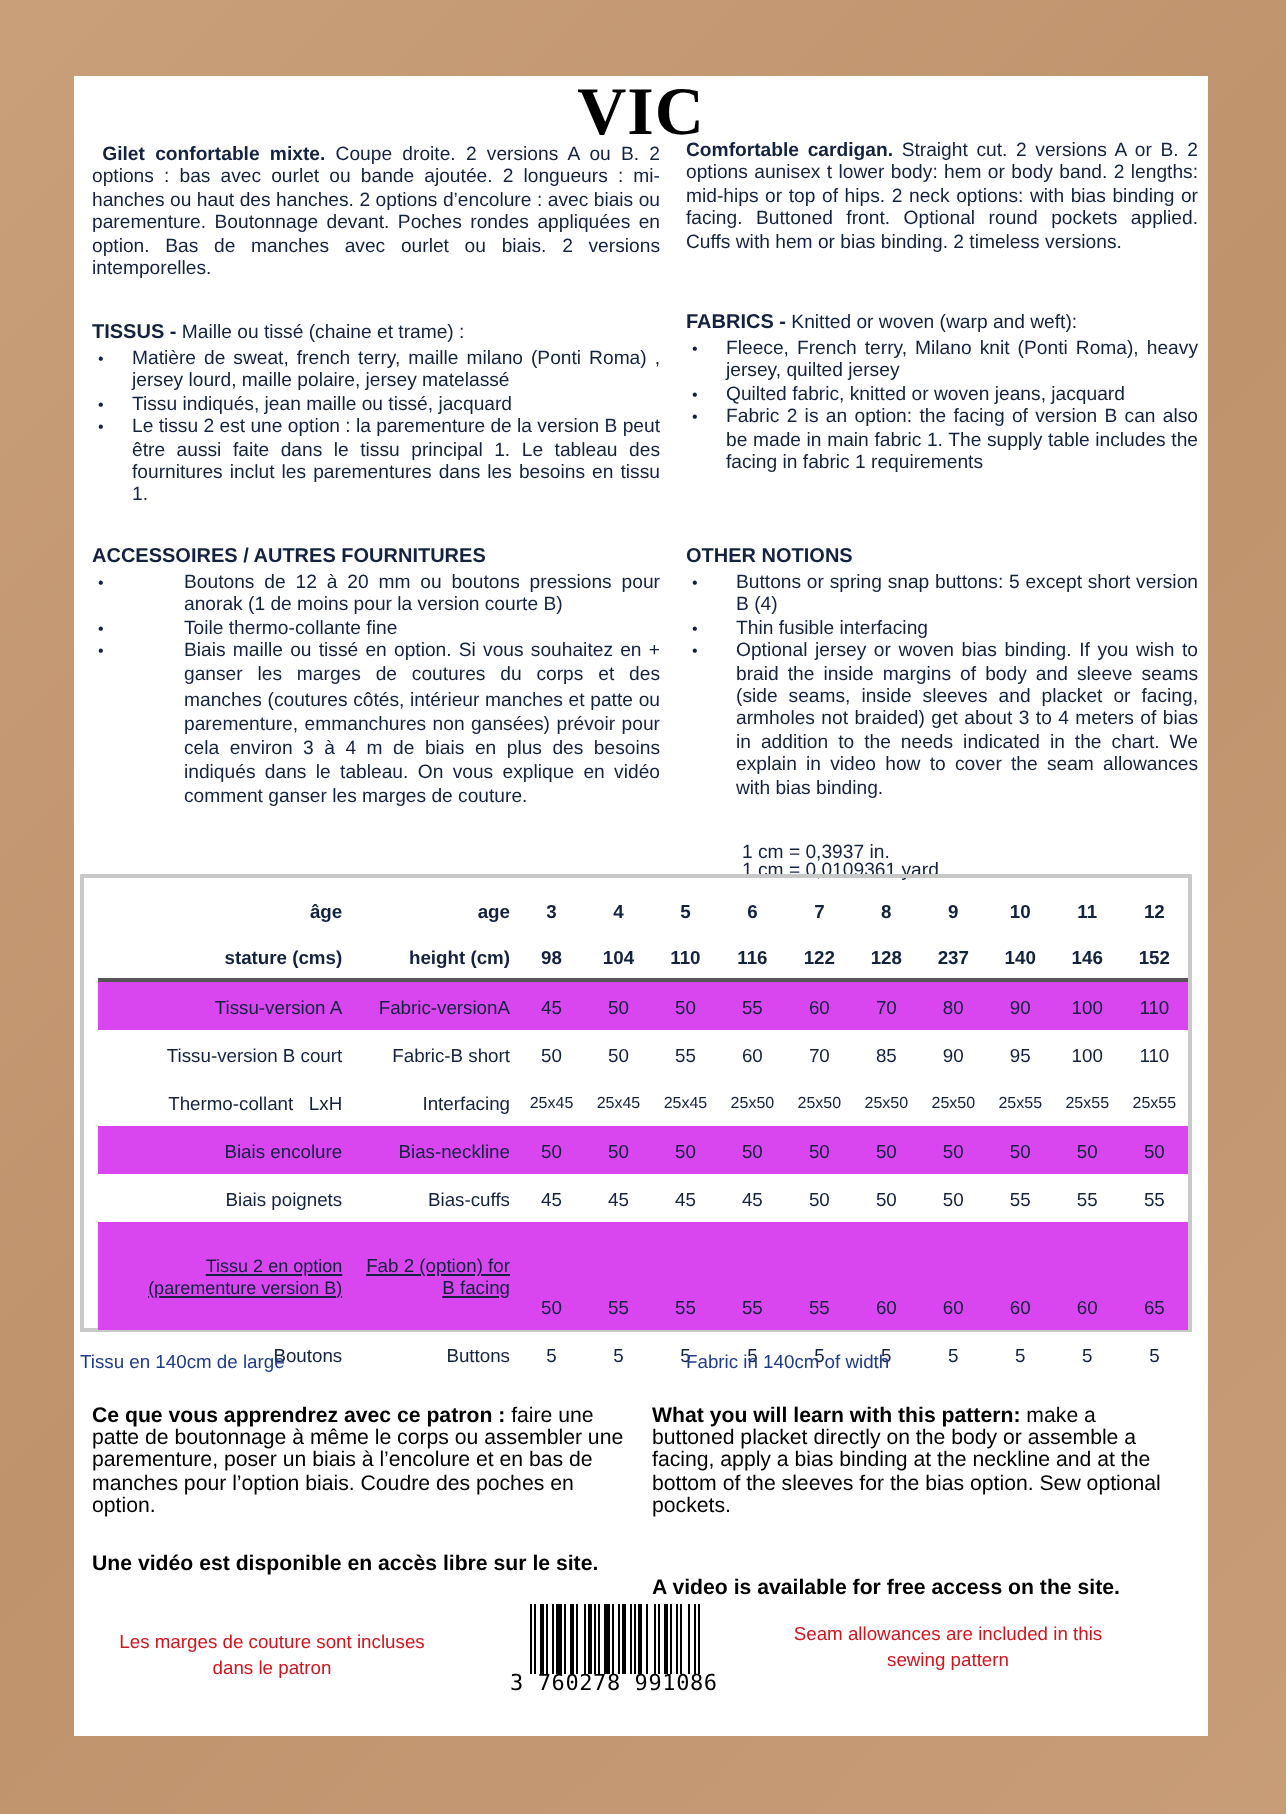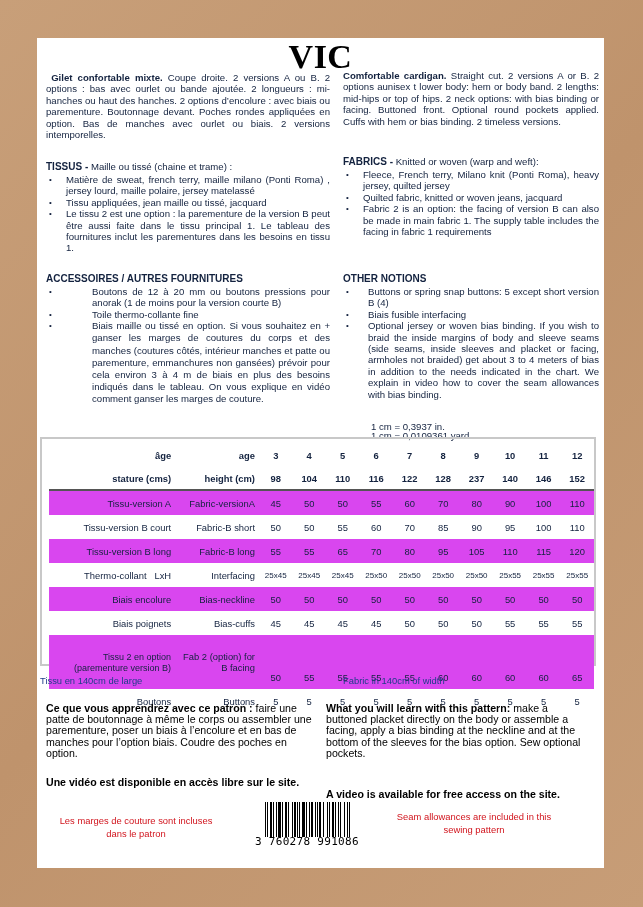--- a/index.html
+++ b/index.html
@@ -43,21 +43,21 @@
   table { position: absolute; left: 7px; top: 4px; border-collapse: collapse; font-size: 9.4px; color: #13223f; }
   td { padding: 0; height: 24px; white-space: nowrap; text-align: center; }
   td.fr { width: 128px; text-align: right; padding-right: 6px; }
   td.en { width: 80px; text-align: right; padding-right: 4px; }
   td.n { width: 35.5px; }
   tr.head td { font-weight: bold; height: 24px; }
   tr.head2 td { border-bottom: 2px solid #555; height: 22px; }
   tr.shade td { background: #d946ef; }
   tr.small td.n { font-size: 8px; }
   tr.tall td { height: 38px; vertical-align: bottom; padding-bottom: 6px; line-height: 10.5px; }
-  tr.tall td.fr, tr.tall td.en { padding-bottom: 16px; }
+  tr.tall td.fr, tr.tall td.en { padding-bottom: 16px; text-decoration: underline; }
 
   .width-note { position: absolute; font-size: 9.4px; color: #1f3c8a; }
   .learn { position: absolute; font-size: 10.6px; line-height: 11.2px; color: #000; }
   .learn b { font-weight: bold; }
   .video { position: absolute; font-size: 10.6px; font-weight: bold; color: #000; }
   .seam { position: absolute; font-size: 9.4px; line-height: 13px; color: #d1141d; text-align: center; }
   .barcode { position: absolute; left: 218px; top: 764px; width: 112px; height: 52px; }
   .bars { display: flex; height: 35px; margin-left: 10px; }
   .bars span { display: inline-block; height: 100%; }
   .bar-num { font-family: "DejaVu Sans Mono", "Liberation Mono", monospace; font-size: 11px; color: #000; letter-spacing: 0.3px; margin-top: -2px; }
@@ -73,21 +73,21 @@
     &nbsp;<b>Gilet confortable mixte.</b><span> Coupe droite. 2 versions A ou B. 2 options : bas avec ourlet ou bande ajoutée. 2 longueurs : mi-hanches ou haut des hanches. 2 options d’encolure : avec biais ou parementure. Boutonnage devant. Poches rondes appliquées en option. Bas de manches avec ourlet ou biais. 2 versions intemporelles.</span>
   </div>
   <div class="col col-right intro" style="top:32px;">
     <b>Comfortable cardigan.</b><span> Straight cut. 2 versions A or B. 2 options aunisex t lower body: hem or body band. 2 lengths: mid-hips or top of hips. 2 neck options: with bias binding or facing. Buttoned front. Optional round pockets applied. Cuffs with hem or bias binding. 2 timeless versions.</span>
   </div>
 
   <div class="col col-left section" style="top:122px;">
     <div><span class="sec-head">TISSUS -</span><span class="sec-sub"> Maille ou tissé (chaine et trame) :</span></div>
     <ul>
       <li>Matière de sweat, french terry, maille milano (Ponti Roma) , jersey lourd, maille polaire, jersey matelassé</li>
-      <li>Tissu appliquées, jean maille ou tissé, jacquard</li>
+      <li>Tissu indiqués, jean maille ou tissé, jacquard</li>
       <li>Le tissu 2 est une option : la parementure de la version B peut être aussi faite dans le tissu principal 1. Le tableau des fournitures inclut les parementures dans les besoins en tissu 1.</li>
     </ul>
   </div>
   <div class="col col-right section" style="top:117px;">
     <div><span class="sec-head">FABRICS -</span><span class="sec-sub"> Knitted or woven (warp and weft):</span></div>
     <ul>
       <li>Fleece, French terry, Milano knit (Ponti Roma), heavy jersey, quilted jersey</li>
       <li>Quilted fabric, knitted or woven jeans, jacquard</li>
       <li>Fabric 2 is an option: the facing of version B can also be made in main fabric 1. The supply table includes the facing in fabric 1 requirements</li>
     </ul>
@@ -98,21 +98,21 @@
     <ul>
       <li>Boutons de 12 à 20 mm ou boutons pressions pour anorak (1 de moins pour la version courte B)</li>
       <li>Toile thermo-collante fine</li>
       <li style="line-height:12.2px;">Biais maille ou tissé en option. Si vous souhaitez en + ganser les marges de coutures du corps et des manches (coutures côtés, intérieur manches et patte ou parementure, emmanchures non gansées) prévoir pour cela environ 3 à 4 m de biais en plus des besoins indiqués dans le tableau. On vous explique en vidéo comment ganser les marges de couture.</li>
     </ul>
   </div>
   <div class="col col-right section notions" style="top:234px;">
     <div class="sec-head">OTHER NOTIONS</div>
     <ul>
       <li style="padding-left:25px;">Buttons or spring snap buttons: 5 except short version B (4)</li>
-      <li style="padding-left:25px;">Biais fusible interfacing</li>
+      <li style="padding-left:25px;">Thin fusible interfacing</li>
       <li style="padding-left:25px;">Optional jersey or woven bias binding. If you wish to braid the inside margins of body and sleeve seams (side seams, inside sleeves and placket or facing, armholes not braided) get about 3 to 4 meters of bias in addition to the needs indicated in the chart. We explain in video how to cover the seam allowances with bias binding.</li>
     </ul>
     <div class="conv">
       <div>1 cm = 0,3937 in.</div>
       <div>1 cm = 0,0109361 yard</div>
     </div>
   </div>
 
   <div class="tbl-frame">
     <table>
@@ -166,34 +166,20 @@
         <td class="n">50</td>
         <td class="n">55</td>
         <td class="n">60</td>
         <td class="n">70</td>
         <td class="n">85</td>
         <td class="n">90</td>
         <td class="n">95</td>
         <td class="n">100</td>
         <td class="n">110</td>
       </tr>
-      <tr class="shade">
-        <td class="fr">Tissu-version B long</td>
-        <td class="en">Fabric-B long</td>
-        <td class="n">55</td>
-        <td class="n">55</td>
-        <td class="n">65</td>
-        <td class="n">70</td>
-        <td class="n">80</td>
-        <td class="n">95</td>
-        <td class="n">105</td>
-        <td class="n">110</td>
-        <td class="n">115</td>
-        <td class="n">120</td>
-      </tr>
       <tr class="small">
         <td class="fr" style="white-space:pre;">Thermo-collant   LxH</td>
         <td class="en">Interfacing</td>
         <td class="n">25x45</td>
         <td class="n">25x45</td>
         <td class="n">25x45</td>
         <td class="n">25x50</td>
         <td class="n">25x50</td>
         <td class="n">25x50</td>
         <td class="n">25x50</td>

